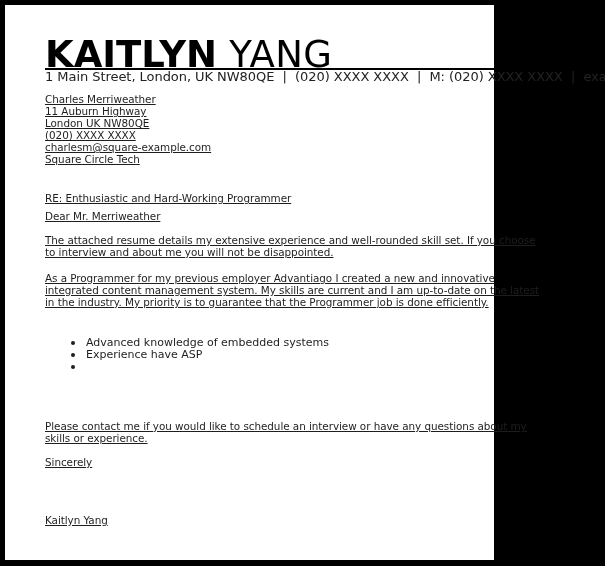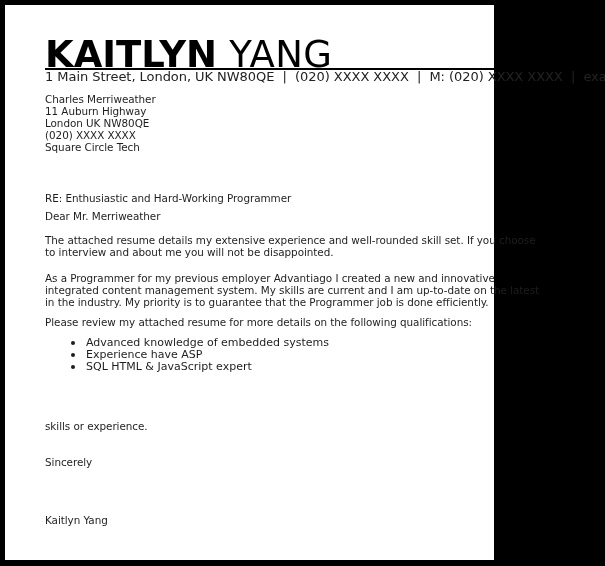--- a/index.html
+++ b/index.html
@@ -39,20 +39,21 @@
       letter-spacing: -0.05px;
     }
     .body-text {
       position: absolute;
       left: 40px;
       font-size: 10.4px;
       line-height: 12px;
       color: #1e1e1e;
       white-space: nowrap;
       letter-spacing: -0.05px;
+      text-decoration: underline;
     }
     .recipient { top: 88px; }
     .re { top: 187px; }
     .salutation { top: 205px; }
     .para1 { top: 229px; }
     .para2 { top: 267px; }
     .para3 { top: 311px; }
     .quals {
       position: absolute;
       left: 40px; top: 332px;
@@ -87,47 +88,48 @@
 
   <div class="rule"></div>
 
   <div class="contact" style="white-space:pre;">1 Main Street, London, UK NW80QE  |  (020) XXXX XXXX  |  M: (020) XXXX XXXX  |  example-email@email.com</div>
 
   <div class="body-text recipient">
     <span class="line">Charles Merriweather</span>
     <span class="line">11 Auburn Highway</span>
     <span class="line">London UK NW80QE</span>
     <span class="line">(020) XXXX XXXX</span>
+    <span class="line">charlesm@square-example.com</span>
     <span class="line">Square Circle Tech</span>
   </div>
 
   <div class="body-text re">RE: Enthusiastic and Hard-Working Programmer</div>
 
   <div class="body-text salutation">Dear Mr. Merriweather</div>
 
   <div class="body-text para1">
     <span class="line">The attached resume details my extensive experience and well-rounded skill set. If you choose</span>
     <span class="line">to interview and about me you will not be disappointed.</span>
   </div>
 
   <div class="body-text para2">
     <span class="line">As a Programmer for my previous employer Advantiago I created a new and innovative</span>
     <span class="line">integrated content management system. My skills are current and I am up-to-date on the latest</span>
     <span class="line">in the industry. My priority is to guarantee that the Programmer job is done efficiently.</span>
   </div>
 
-  <div class="body-text para3">Please review my attached resume for more details on the following qualifications:</div>
 
   <ul class="quals">
     <li><span class="bullet"></span><span>Advanced knowledge of embedded systems</span></li>
     <li><span class="bullet"></span><span>Experience have ASP</span></li>
-    <li><span class="bullet"></span><span>SQL HTML &amp; JavaScript expert</span></li>
+    <li><span class="bullet"></span></li>
   </ul>
 
   <div class="body-text closing-para">
+    <span class="line">Please contact me if you would like to schedule an interview or have any questions about my</span>
     <span class="line">skills or experience.</span>
   </div>
 
   <div class="body-text signoff">Sincerely</div>
 
   <div class="body-text signature">Kaitlyn Yang</div>
 
 </div>
 
 </body></html>

